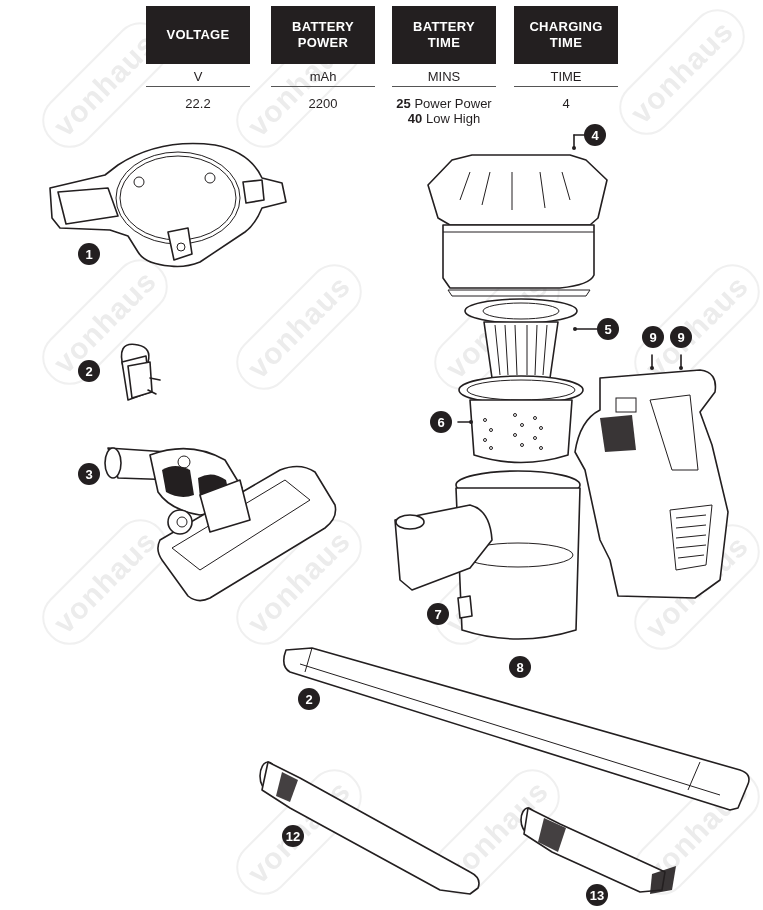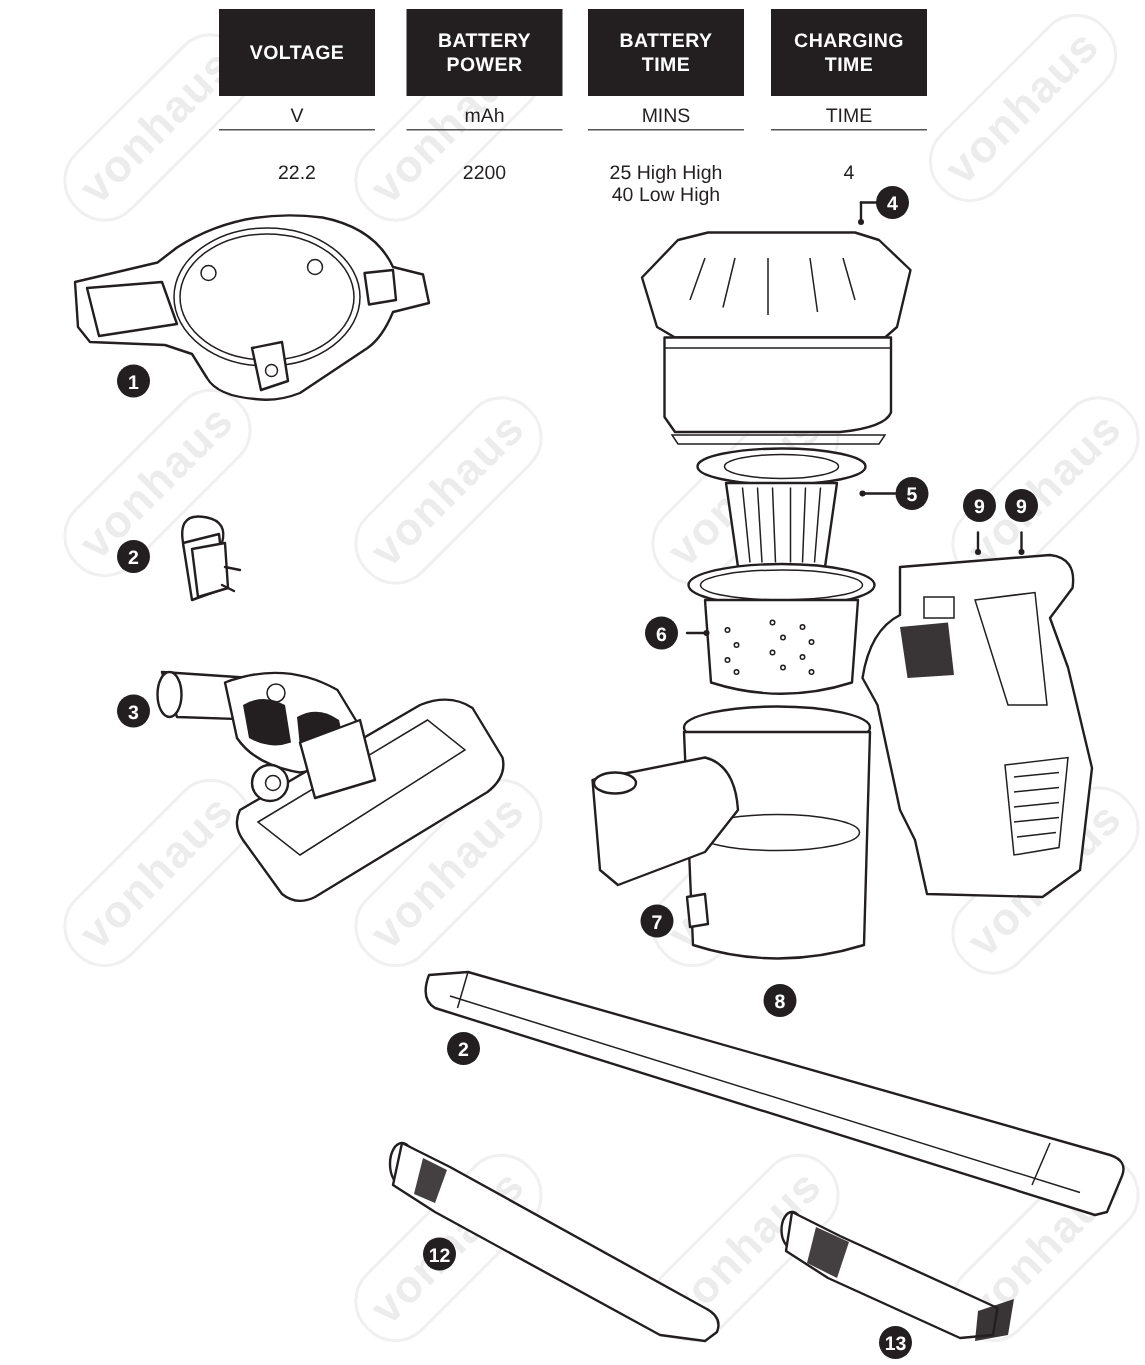--- a/index.html
+++ b/index.html
@@ -1,22 +1,22 @@
 <!DOCTYPE html>
 <html><head>
 <meta charset="utf-8">
 <style>
   html, body { margin:0; padding:0; background:#ffffff; }
   body { width:763px; height:910px; position:relative; overflow:hidden; font-family:"Liberation Sans", sans-serif; color:#231f20; }
   .wm { position:absolute; width:150px; height:50px; border:2px solid #f0f0f0; border-radius:26px; transform:rotate(-45deg); color:#ececec; font-size:30px; font-weight:bold; display:flex; align-items:center; justify-content:center; letter-spacing:1px; pointer-events:none; }
   .spec { position:absolute; top:6px; width:104px; text-align:center; }
   .spec-head { background:#231f20; color:#fff; height:58px; display:flex; align-items:center; justify-content:center; font-weight:bold; font-size:13px; line-height:16px; letter-spacing:0.3px; }
   .spec-unit { font-size:13px; height:18px; line-height:18px; margin-top:4px; border-bottom:1px solid #555; }
-  .spec-val { font-size:13px; line-height:15px; margin-top:20px; }
-  .spec-val b { font-weight:normal; }
+  .spec-val { font-size:13px; line-height:15px; margin-top:9px; }
+  .spec-val b { font-weight:bold; }
   .callout { position:absolute; width:22px; height:22px; border-radius:50%; background:#231f20; color:#fff; font-size:13px; font-weight:bold; display:flex; align-items:center; justify-content:center; }
   svg.parts { position:absolute; left:0; top:0; }
   .ln { fill:none; stroke:#231f20; stroke-width:1.6; stroke-linejoin:round; stroke-linecap:round; }
   .lnt { fill:none; stroke:#231f20; stroke-width:1; }
   .fw { fill:#fff; stroke:#231f20; stroke-width:1.6; stroke-linejoin:round; }
   .dk { fill:#231f20; }
 </style>
 </head>
 <body>
 
@@ -48,21 +48,21 @@
     </div>
   <div class="spec-unit">mAh</div>
   <div class="spec-val">2200</div>
 </div>
 <div class="spec" style="left:392px;">
   <div class="spec-head">
       <div><span>BATTERY</span><br><span>TIME</span></div>
     </div>
   <div class="spec-unit">MINS</div>
   <div class="spec-val">
-    <div><b>25</b> <span>High High</span></div>
+    <div><b>25</b> <span>Power Power</span></div>
     <div><b>40</b> <span>Low High</span></div>
   </div>
 </div>
 <div class="spec" style="left:514px;text-align:center;">
   <div class="spec-head">
       <div><span>CHARGING</span><br><span>TIME</span></div>
     </div>
   <div class="spec-unit">TIME</div>
   <div class="spec-val">4</div>
 </div>

